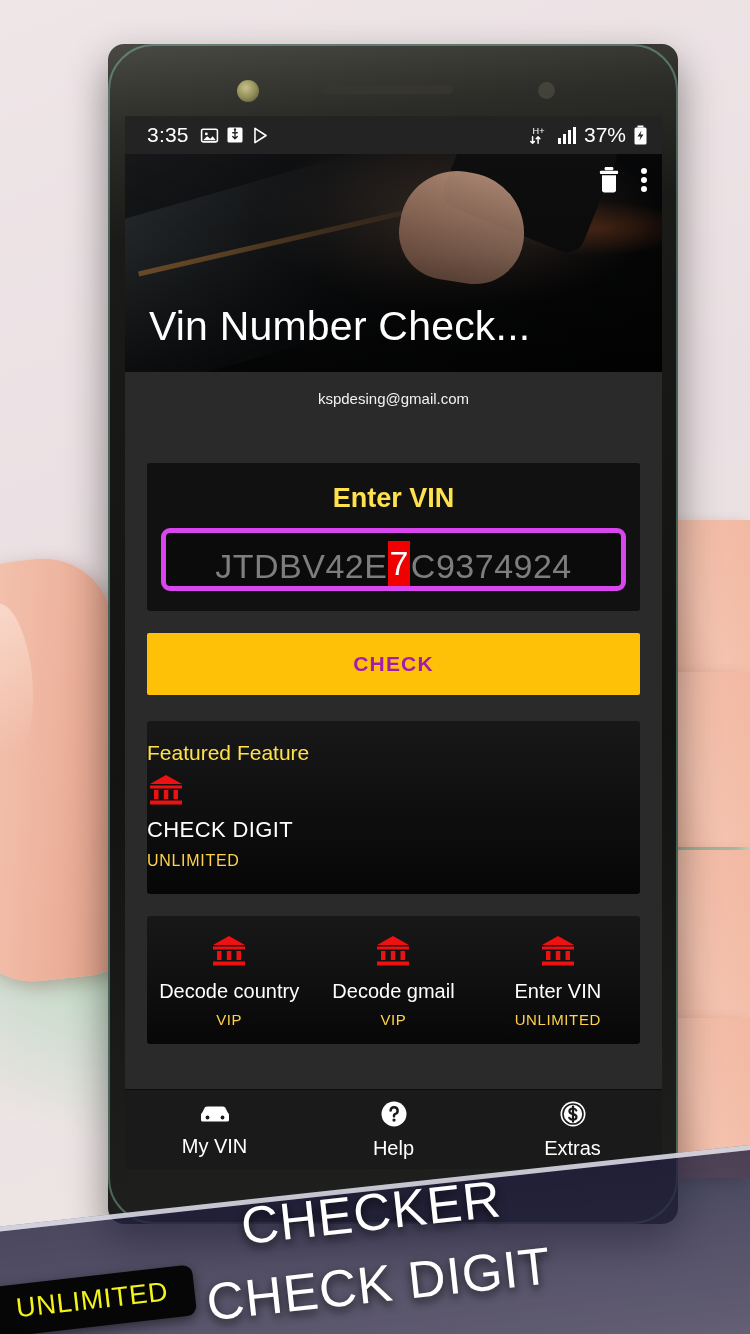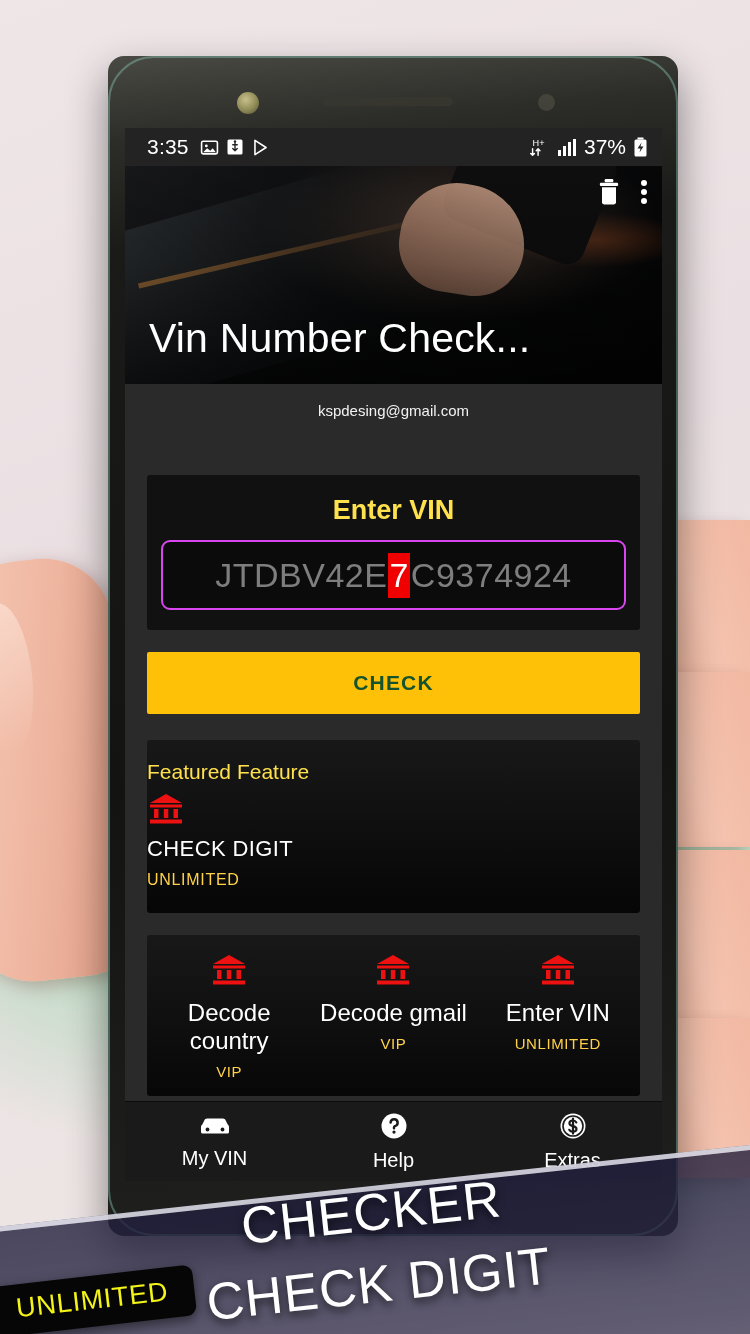--- a/index.html
+++ b/index.html
@@ -68,21 +68,21 @@
   }
   .f1 { top: 0px;   width: 180px; height: 160px; }
   .f2 { top: 152px; width: 210px; height: 175px; }
   .f3 { top: 330px; width: 205px; height: 170px; }
   .f4 { top: 498px; width: 180px; height: 160px; }
 
   
   .phone {
     position: absolute;
     left: 108px;
-    top: 56px;
+    top: 44px;
     width: 570px;
     height: 1180px;
     border-radius: 16px;
     background: linear-gradient(175deg, #4a4a44 0%, #2c2c28 7%, #1a1a18 16%, #131312 60%, #20201e 100%);
     box-shadow: 0 18px 40px rgba(0,0,0,0.45);
     overflow: hidden;
   }
   .phone-edge {
     position: absolute;
     inset: 0;
@@ -225,47 +225,47 @@
     padding: 14px 14px 20px;
   }
   .vin-label {
     text-align: center;
     color: #ffe14d;
     font-size: 27px;
     font-weight: bold;
     padding: 6px 0 14px;
   }
   .vin-input {
-    border: 2px solid #d946ef;
+    border: 5px solid #d946ef;
     border-radius: 9px;
     background: #0b0b0b;
-    height: 70px;
+    height: 63px;
     display: flex;
-    align-items: center;
+    align-items: flex-end;
     justify-content: center;
     color: #7e7e7e;
     font-size: 34px;
     letter-spacing: .5px;
     overflow: hidden;
   }
   .vin-hi {
     background: #f00000;
     color: #ffffff;
     padding: 3px 1px;
     margin: 0 1px;
   }
 
   .check-btn {
     margin-top: 22px;
     width: 100%;
     height: 62px;
     background: #ffc107;
     border: none;
     border-radius: 2px;
-    color: #14532d;
+    color: #a21caf;
     font-size: 21px;
     font-weight: bold;
     letter-spacing: 1.2px;
     cursor: pointer;
   }
 
   .feature-card {
     margin-top: 26px;
     background: linear-gradient(180deg, #181818 0%, #101010 45%, #060606 100%);
     border-radius: 3px;
@@ -277,21 +277,21 @@
 
   .extras-card {
     margin-top: 22px;
     background: linear-gradient(180deg, #181818 0%, #101010 50%, #070707 100%);
     border-radius: 3px;
     padding: 18px 0 16px;
   }
   .extras-title { text-align: center; color: #ffe14d; font-size: 21px; padding-bottom: 18px; }
   .extras-row { display: flex; }
   .extra-item { flex: 1; text-align: center; cursor: pointer; }
-  .extra-name { color: #ffffff; font-size: 24px; padding-top: 8px; }
+  .extra-name { color: #ffffff; font-size: 20px; padding-top: 8px; }
   .extra-tier { color: #ffd24a; font-size: 15px; padding-top: 8px; letter-spacing: .6px; }
 
   
   .bottom-nav {
     position: absolute;
     left: 0; bottom: 0;
     width: 100%;
     height: 80px;
     background: #1a1a1a;
     display: flex;

